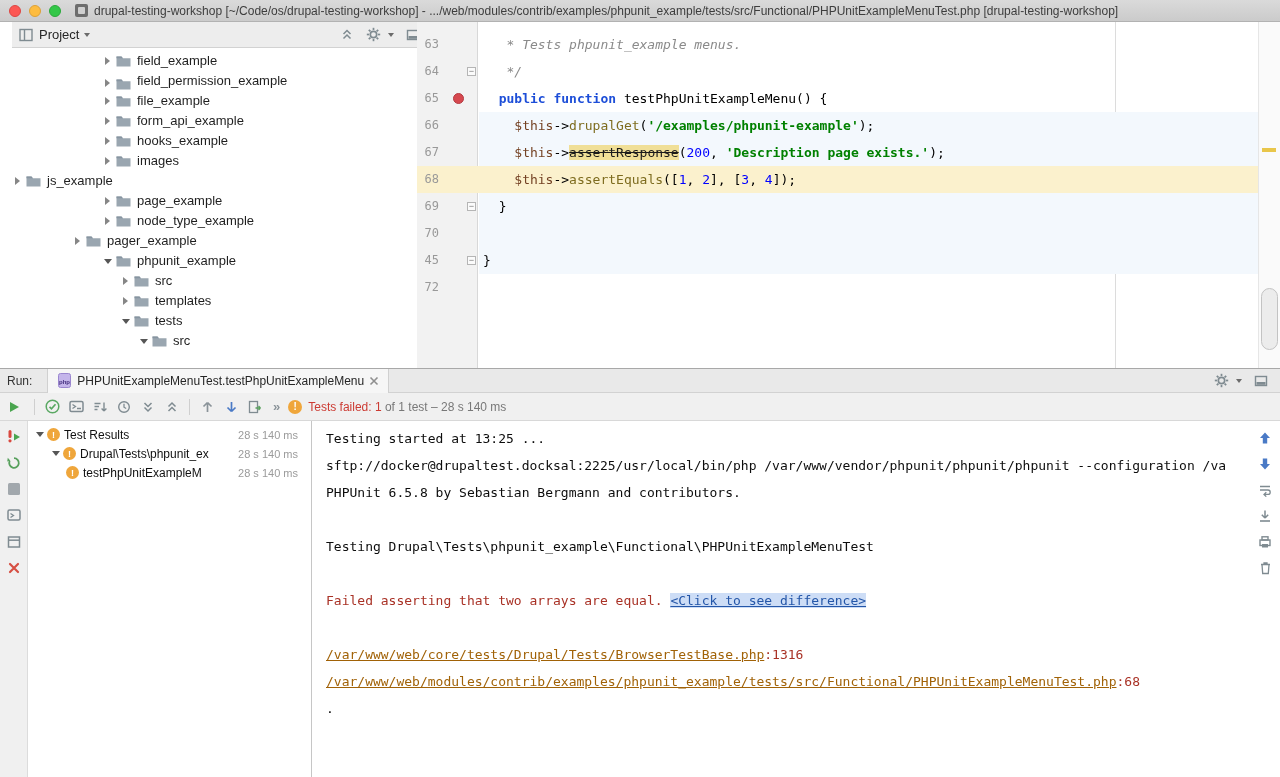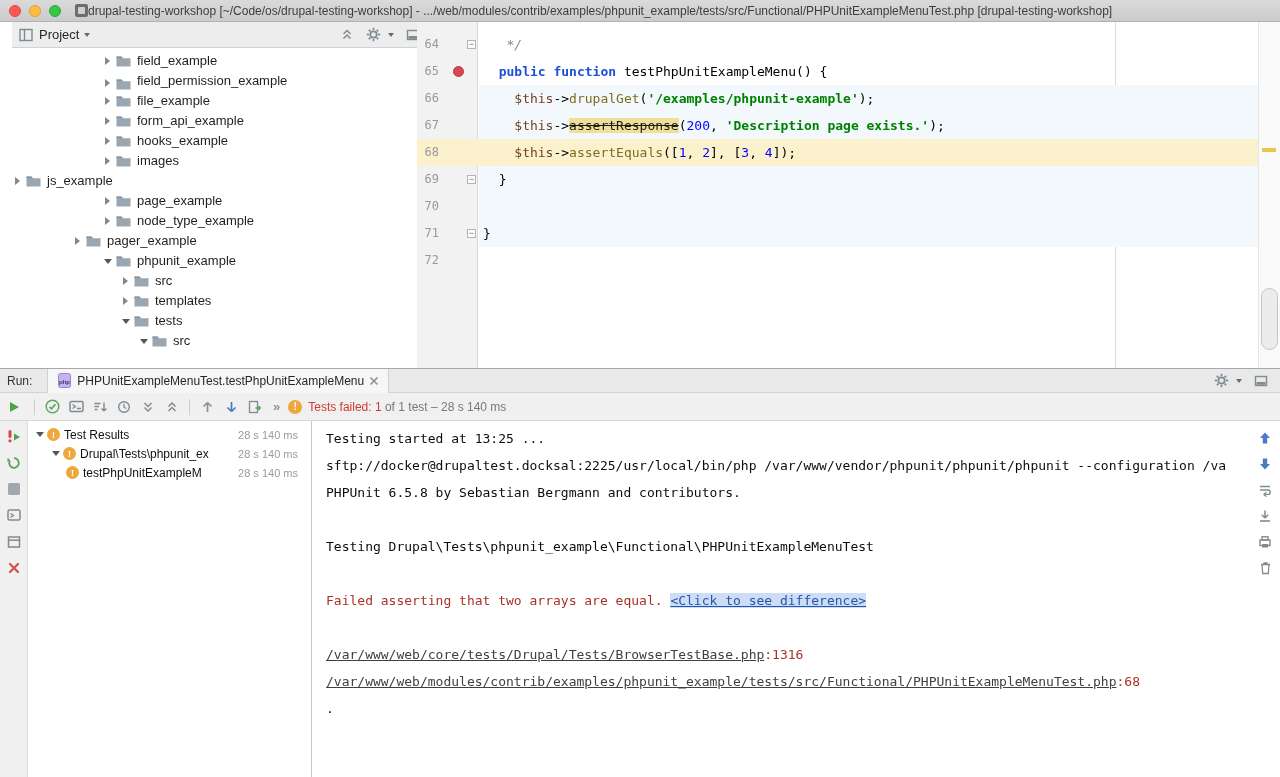--- a/index.html
+++ b/index.html
@@ -11,21 +11,21 @@
   .titlebar{position:absolute;left:0;top:0;width:1280px;height:22px;
     background:linear-gradient(#dadada,#cbcbcb);border-bottom:1px solid #b2b2b2;
     display:flex;align-items:center;}
   .traffic{display:flex;gap:8px;margin-left:9px;flex:none;}
   .light{width:12px;height:12px;border-radius:50%;display:block;}
   .light.red{background:#fc5753;border:1px solid #dd4643;}
   .light.yellow{background:#fdbc40;border:1px solid #dda137;}
   .light.green{background:#33c748;border:1px solid #2aa93b;}
   .doc-icon{width:13px;height:13px;border-radius:2px;background:#6d6d6d;margin-left:14px;flex:none;position:relative;}
   .doc-icon::after{content:"";position:absolute;left:3px;top:3px;width:7px;height:7px;background:#cfcfcf;border-radius:1px;}
-  .titlebar-title{font-size:12px;color:#3d3d3d;white-space:nowrap;overflow:hidden;flex:1;padding-right:12px;}
+  .titlebar-title{font-size:12px;color:#3d3d3d;margin-left:6px;white-space:nowrap;overflow:hidden;flex:1;padding-right:12px;}
 
   
   .main{position:absolute;left:0;top:22px;width:1280px;height:346px;}
 
   
   .project{position:absolute;left:12px;top:0;width:417px;height:346px;background:#fff;border-right:1px solid #6d28d9;overflow:hidden;}
   .project-header{height:26px;background:#ededed;border-bottom:1px solid #d2d2d2;display:flex;align-items:center;font-size:13px;color:#262626;padding:0 8px 0 7px;}
   .ph-icon{margin-right:6px;flex:none;}
   .caret{width:0;height:0;border-top:4px solid #6b6b6b;border-left:3.5px solid transparent;border-right:3.5px solid transparent;display:inline-block;margin-left:5px;}
   .ph-right{margin-left:auto;display:flex;align-items:center;gap:12px;}
@@ -85,21 +85,21 @@
   .test-tree{width:284px;background:#fff;border-right:1px solid #c6c6c6;padding-top:4px;flex:none;overflow:hidden;}
   .tt-row{height:19px;display:flex;align-items:center;font-size:12px;color:#111;white-space:nowrap;padding-right:13px;}
   .tt-row .chev{margin-right:2px;}
   .tt-label{margin-left:4px;overflow:hidden;text-overflow:clip;}
   .tt-time{margin-left:auto;color:#9b9b9b;font-size:11px;flex:none;padding-left:6px;}
   .console{flex:1;background:#fff;position:relative;overflow:hidden;}
   .console-lines{position:absolute;left:14px;top:4px;right:30px;}
   .console-line{height:27px;line-height:27px;white-space:pre;font-family:"DejaVu Sans Mono",monospace;font-size:13px;}
   .k-pln{color:#0d0d0d;}
   .k-err{color:#a93226;}
-  .k-filelink{color:#404040;text-decoration:underline;cursor:pointer;}
+  .k-filelink{color:#a16207;text-decoration:underline;cursor:pointer;}
   .k-difflink{color:#2456a8;background:#cdddf6;text-decoration:underline;cursor:pointer;}
   .console-icons{position:absolute;right:2px;top:10px;width:26px;display:flex;flex-direction:column;align-items:center;gap:12px;}
 </style>
 </head>
 <body>
 
 <div class="app">
 
   <div class="titlebar">
     <div class="traffic">
@@ -306,20 +306,26 @@
           </div>
         </div>
     </div>
 
     <div class="editor">
       <div class="gutter-bg"></div>
       <div class="margin-line"></div>
       <div class="code-rows">
           <div class="code-row">
             <div class="gutter-cell">
+              <span class="ln">63</span>
+            </div>
+            <div class="code-cell"><span class="c-cmt">   * Tests phpunit_example menus.</span></div>
+          </div>
+          <div class="code-row">
+            <div class="gutter-cell">
               <span class="ln">64</span>
               <span class="fold">−</span>
             </div>
             <div class="code-cell"><span class="c-cmt">   */</span></div>
           </div>
           <div class="code-row">
             <div class="gutter-cell">
               <span class="ln">65</span>
               <span class="bp"></span>
             </div>
@@ -351,21 +357,21 @@
             <div class="code-cell"><span class="c-pln">  }</span></div>
           </div>
           <div class="code-row bg-block">
             <div class="gutter-cell">
               <span class="ln">70</span>
             </div>
             <div class="code-cell"></div>
           </div>
           <div class="code-row bg-block">
             <div class="gutter-cell">
-              <span class="ln">71</span>
+              <span class="ln">45</span>
               <span class="fold">−</span>
             </div>
             <div class="code-cell"><span class="c-pln">}</span></div>
           </div>
           <div class="code-row">
             <div class="gutter-cell">
               <span class="ln">72</span>
             </div>
             <div class="code-cell"></div>
           </div>

